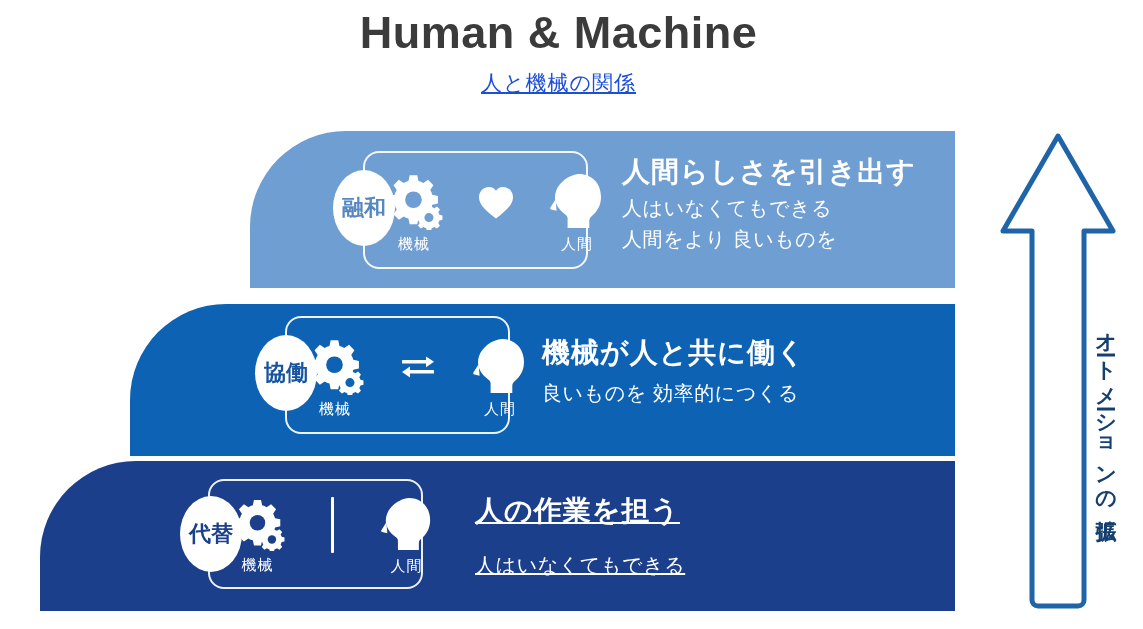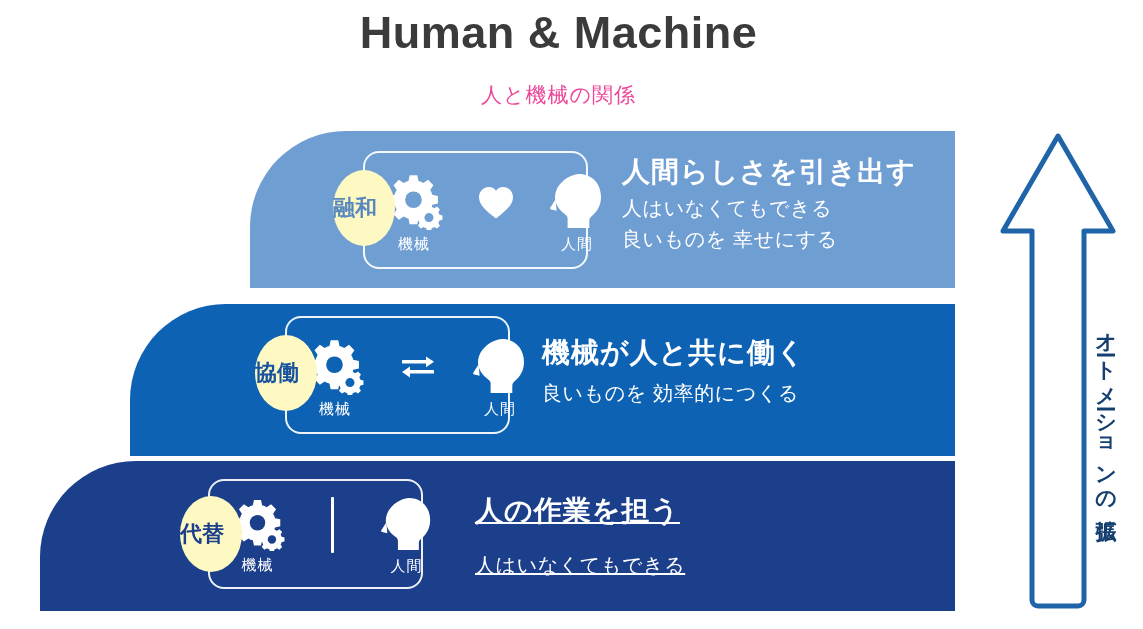--- a/index.html
+++ b/index.html
@@ -29,26 +29,27 @@
   #title {
     margin: 0;
     padding-top: 8px;
     font-size: 45px;
     font-weight: bold;
     letter-spacing: 0.5px;
     color: #3b3b3b;
     line-height: 1.1;
   }
   #subtitle {
-    margin: 12px;
+    margin: 0;
     padding-top: 11px;
     font-size: 21px;
     font-weight: normal;
-    color: #ec4899;
+    color: #1d4ed8;
     letter-spacing: 1px;
+    text-decoration: underline;
   }
 
   
   .tier {
     position: absolute;
     border-top-left-radius: 96px;
   }
   #tier-top {
     left: 250px;
     top: 131px;
@@ -70,25 +71,25 @@
 
   
   .group {
     position: absolute;
     box-sizing: border-box;
     border: 2.5px solid rgba(255,255,255,0.92);
     border-radius: 16px;
   }
   .badge {
     position: absolute;
-    background: #fef9c3;
+    background: #ffffff;
     border-radius: 50%;
     display: flex;
     align-items: center;
-    justify-content: flex-start;
+    justify-content: center;
     font-weight: bold;
     letter-spacing: 0px;
     line-height: 1;
   }
   .icon-row {
     position: absolute;
     display: flex;
     align-items: center;
     justify-content: center;
     gap: 32px;
@@ -224,21 +225,21 @@
       </div>
     </div>
 
     <div class="badge" style="left:83px; top:39px; width:62px; height:76px; font-size:22px; color:#5787bf;">
       <span>融和</span>
     </div>
 
     <div class="tier-text" style="left:372px; top:25px;">
       <div class="tier-headline">人間らしさを引き出す</div>
       <div class="tier-sub">人はいなくてもできる</div>
-      <div class="tier-sub" style="margin-top:2px;">良いものを 幸せにする</div>
+      <div class="tier-sub" style="margin-top:2px;">人間をより 良いものを</div>
     </div>
   </div>
 
   <div class="tier" id="tier-mid" style="background:#0d62b4;">
     <div class="group" style="left:155px; top:12px; width:225px; height:118px;">
       <div class="icon-row" style="left:36px; top:12px; width:188px; height:96px;">
 
         <div class="icon-cell">
           <span class="icon-art">
             <svg width="58" height="58" viewBox="0 0 64 64">

